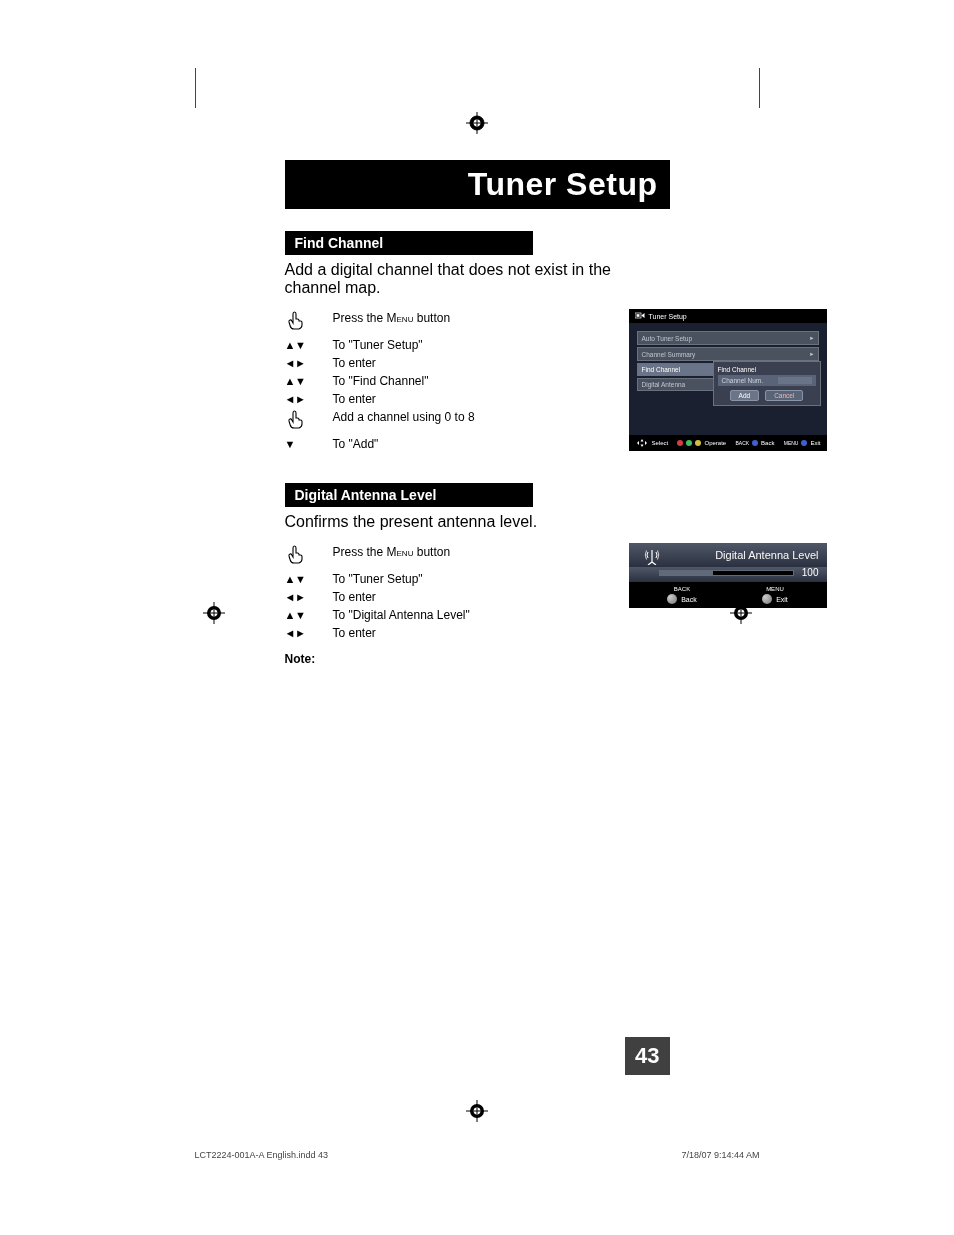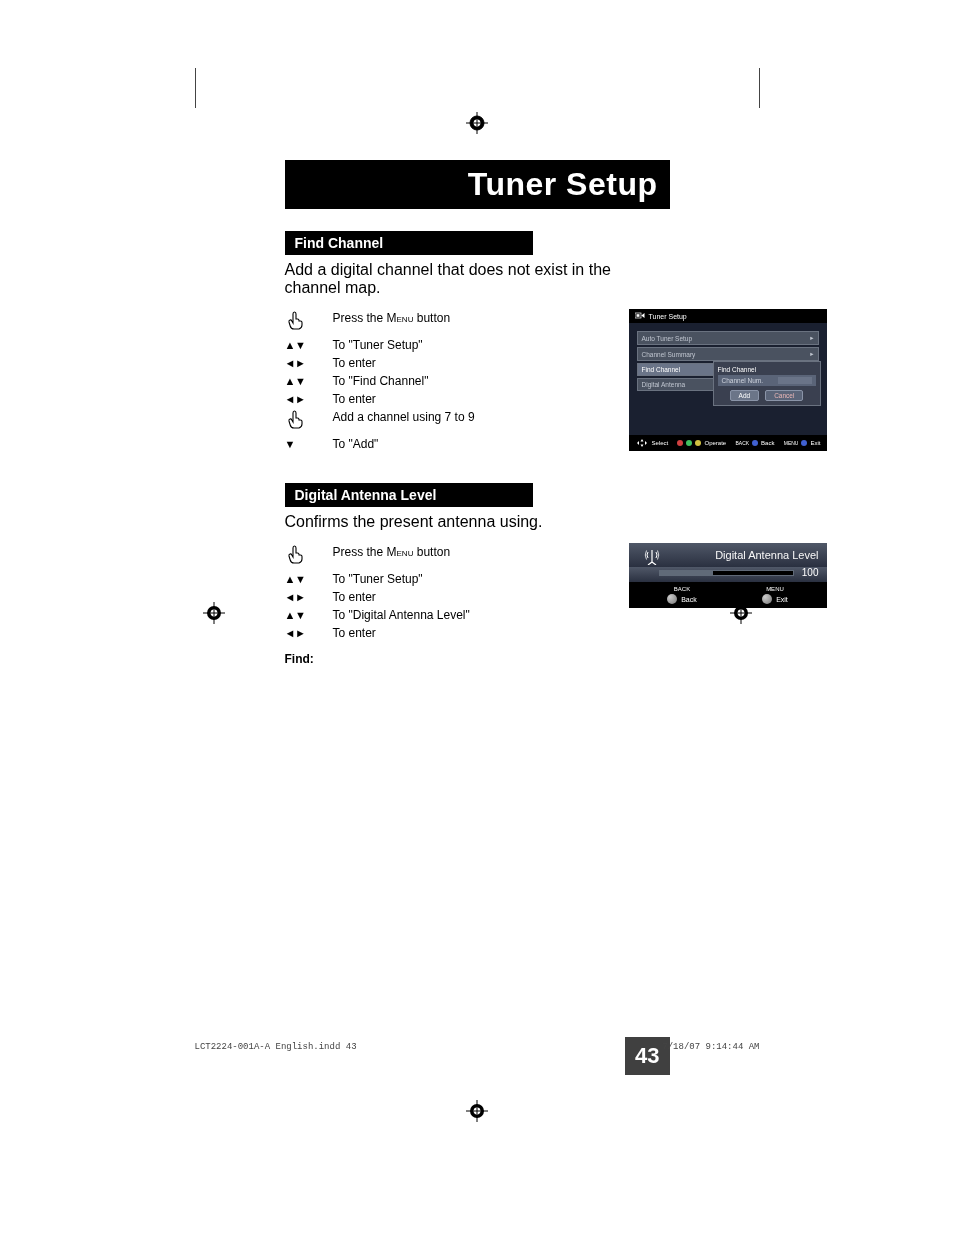--- a/index.html
+++ b/index.html
@@ -33,21 +33,21 @@
   .step-row { display: table-row; }
   .step-icon, .step-text { display: table-cell; vertical-align: top; padding: 2px 6px 2px 0; font-size: 12px; }
   .step-icon { width: 48px; text-align: left; }
   .small-caps { font-variant: small-caps; }
 
   .note-head { font-weight: bold; font-size: 12px; margin-top: 10px; }
   .note-body { font-size: 12px; }
 
   .page-num { position: absolute; right: 0; bottom: 0; background: #404040; color: #fff; font-weight: bold; font-size: 22px; padding: 6px 10px; }
 
-  .footer { position: absolute; left: 120px; right: 120px; top: 1036px; border-top: 0; font-family: Liberation Mono, monospace; }
+  .footer { position: absolute; left: 120px; right: 120px; top: 1144px; border-top: 0; }
   .footer-line { font-size: 9px; color: #444; display: flex; justify-content: space-between; align-items: center; margin-top: 6px; }
 
   
   .osd1 { width: 198px; border: 0; background: #000; color: #fff; font-size: 7px; font-family: Arial, sans-serif; }
   .osd1-header { background: #000; color: #fff; padding: 3px 6px; font-size: 7px; display: flex; align-items: center; gap: 4px; }
   .osd1-body { background: #1a2030; padding: 8px; }
   .osd1-item { background: #4a5260; color: #c0c6d0; border: 1px solid #6a7280; padding: 2px 4px; margin-bottom: 2px; display: flex; justify-content: space-between; align-items: center; font-size: 6.5px; }
   .osd1-item.sel { background: #6a7488; color: #fff; }
   .osd1-sub { margin-left: 36px; background: #3a4050; border: 1px solid #6a7280; padding: 4px; }
   .osd1-sub-title { color: #fff; font-size: 6.5px; margin-bottom: 2px; }
@@ -146,21 +146,21 @@
               <div class="step-text">To "Find Channel"</div>
             </div>
             <div class="step-row">
               <div class="step-icon"><span class="arrow-sym">◄►</span></div>
               <div class="step-text">To enter</div>
             </div>
             <div class="step-row">
               <div class="step-icon"><svg width="22" height="20" viewBox="0 0 22 20">
                   <path d="M8 3 Q8 1 9.5 1 Q11 1 11 3 L11 8 L12.5 8 Q14 8 14 9.5 L14 10 L15.5 10 Q17 10 17 11.5 L17 14 Q17 17 14 18 L9 18 Q6 18 5.2 15 L4 11 Q3.6 9.5 5 9 Q6.2 8.6 6.8 10 L8 12 Z" fill="none" stroke="#000" stroke-width="1.1"></path>
                 </svg></div>
-              <div class="step-text">Add a channel using 7 to 9</div>
+              <div class="step-text">Add a channel using 0 to 8</div>
             </div>
             <div class="step-row">
               <div class="step-icon"><span class="arrow-sym">▼</span></div>
               <div class="step-text">To "Add"</div>
             </div>
           </div>
       </div>
       <div class="figure-col">
         <div class="osd1">
           <div class="osd1-header">
@@ -226,21 +226,21 @@
               </div>
           </div>
         </div>
       </div>
     </div>
 
     <div style="height:30px;"></div>
 
     
     <div class="section-head section-head-wide">Digital Antenna Level</div>
-    <div class="intro">Confirms the present antenna using.</div>
+    <div class="intro">Confirms the present antenna level.</div>
 
     <div class="two-col">
       <div class="steps-col">
         <div class="steps-table" id="steps-ant">
             <div class="step-row">
               <div class="step-icon"><svg width="22" height="20" viewBox="0 0 22 20">
                   <path d="M8 3 Q8 1 9.5 1 Q11 1 11 3 L11 8 L12.5 8 Q14 8 14 9.5 L14 10 L15.5 10 Q17 10 17 11.5 L17 14 Q17 17 14 18 L9 18 Q6 18 5.2 15 L4 11 Q3.6 9.5 5 9 Q6.2 8.6 6.8 10 L8 12 Z" fill="none" stroke="#000" stroke-width="1.1"></path>
                 </svg></div>
               <div class="step-text">Press the <span class="small-caps">Menu</span> button</div>
             </div>
@@ -254,21 +254,21 @@
             </div>
             <div class="step-row">
               <div class="step-icon"><span class="arrow-sym">▲▼</span></div>
               <div class="step-text">To "Digital Antenna Level"</div>
             </div>
             <div class="step-row">
               <div class="step-icon"><span class="arrow-sym">◄►</span></div>
               <div class="step-text">To enter</div>
             </div>
           </div>
-        <div class="note-head">Find:</div>
+        <div class="note-head">Note:</div>
       </div>
       <div class="figure-col">
         <div class="osd2">
           <div class="osd2-header">
             <span class="osd2-ant">
               <svg width="18" height="18" viewBox="0 0 18 18">
                   <path d="M9 3 L9 15 M9 15 L5 18 M9 15 L13 18" stroke="#fff" stroke-width="1.2" fill="none"></path>
                   <path d="M5 5 Q3 8 5 11 M13 5 Q15 8 13 11" stroke="#fff" stroke-width="1" fill="none"></path>
                   <path d="M3.5 3.5 Q1 8 3.5 12.5 M14.5 3.5 Q17 8 14.5 12.5" stroke="#fff" stroke-width="0.8" fill="none"></path>
                 </svg>

